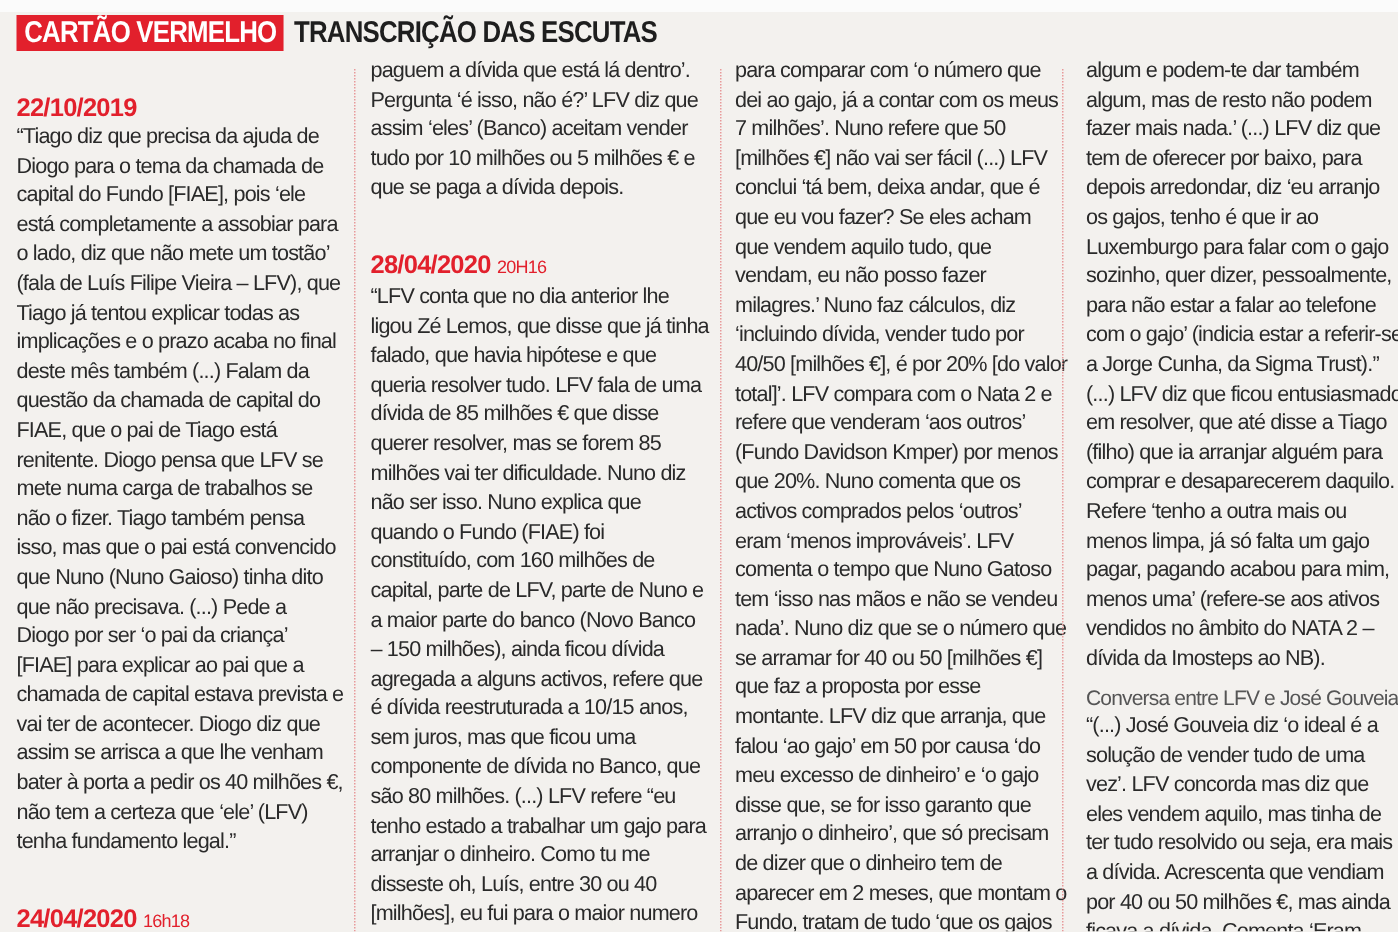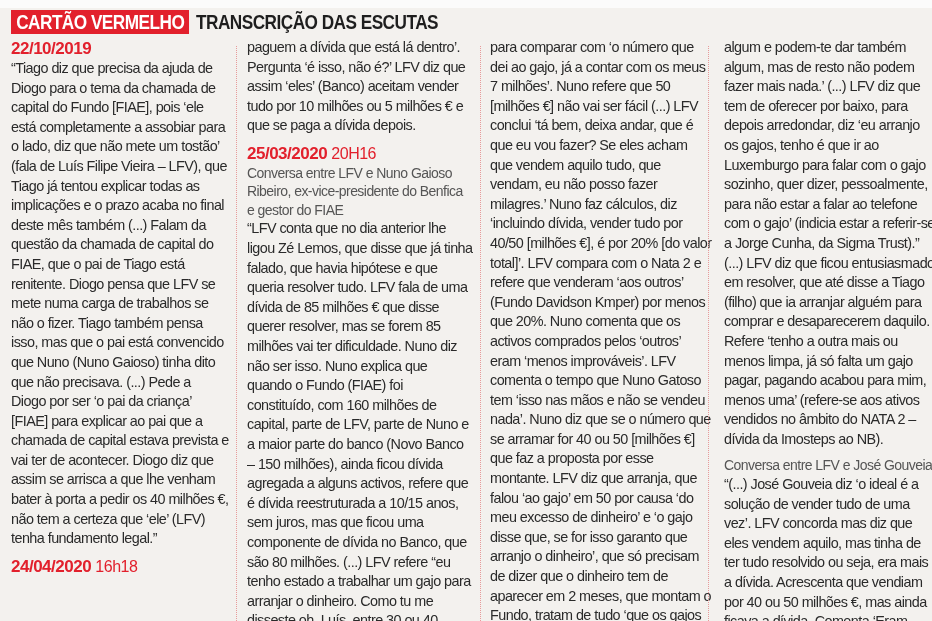--- a/index.html
+++ b/index.html
@@ -26,22 +26,22 @@
   }
   .col {
     position: absolute; top: 38px; height: 583px; overflow: hidden;
     font-size: 14.4px; line-height: 19.6px; letter-spacing: -0.55px;
   }
   .col p { margin: 0; }
   .sep {
     position: absolute; top: 46px; bottom: 0; width: 0;
     border-left: 1px dotted #e79a9a;
   }
-  .date { color: #e2202c; font-weight: bold; font-size: 17px; line-height: 21px; letter-spacing: -0.5px; }
-  .time { color: #e2202c; font-weight: normal; font-size: 16px; }
+  .date { color: #e2202c; font-weight: bold; font-size: 17px; line-height: 21px; letter-spacing: -0.5px; margin-top: 23px; }
+  .time { color: #e2202c; font-weight: normal; font-size: 12px; }
   .intro { color: #555; font-size: 14px; line-height: 18.5px; }
   .quote { color: #2a2a2a; }
   .gap { height: 7px; }
 </style>
 </head>
 <body>
 
 <div class="topbar"></div>
 
 <div class="header">
@@ -61,24 +61,23 @@
   </div>
 
 </div>
 
 <div class="sep" style="left:236px;"></div>
 
 <div class="col" style="left:247px; width:226px;">
   <p class="quote">paguem a dívida que está lá dentro’. Pergunta ‘é isso, não é?’ LFV diz que assim ‘eles’ (Banco) aceitam vender tudo por 10 milhões ou 5 milhões € e que se paga a dívida depois.</p>
   <div class="gap"></div>
   <div class="date">
-    <span>25/03/2020</span>
+    <span>28/04/2020</span>
     <span class="time">20H16</span>
   </div>
-  <p class="intro">Conversa entre LFV e Nuno Gaioso Ribeiro, ex-vice-presidente do Benfica e gestor do FIAE</p>
   <p class="quote">“LFV conta que no dia anterior lhe ligou Zé Lemos, que disse que já tinha falado, que havia hipótese e que queria resolver tudo. LFV fala de uma dívida de 85 milhões € que disse querer resolver, mas se forem 85 milhões vai ter dificuldade. Nuno diz não ser isso. Nuno explica que quando o Fundo (FIAE) foi constituído, com 160 milhões de capital, parte de LFV, parte de Nuno e a maior parte do banco (Novo Banco – 150 milhões), ainda ficou dívida agregada a alguns activos, refere que é dívida reestruturada a 10/15 anos, sem juros, mas que ficou uma componente de dívida no Banco, que são 80 milhões. (...) LFV refere “eu tenho estado a trabalhar um gajo para arranjar o dinheiro. Como tu me disseste oh, Luís, entre 30 ou 40 [milhões], eu fui para o maior numero</p>
 </div>
 
 <div class="sep" style="left:480px;"></div>
 
 <div class="col" style="left:490px; width:222px;">
   <p class="quote">para comparar com ‘o número que dei ao gajo, já a contar com os meus 7 milhões’. Nuno refere que 50 [milhões €] não vai ser fácil (...) LFV conclui ‘tá bem, deixa andar, que é que eu vou fazer? Se eles acham que vendem aquilo tudo, que vendam, eu não posso fazer milagres.’ Nuno faz cálculos, diz ‘incluindo dívida, vender tudo por 40/50 [milhões €], é por 20% [do valor total]’. LFV compara com o Nata 2 e refere que venderam ‘aos outros’ (Fundo Davidson Kmper) por menos que 20%. Nuno comenta que os activos comprados pelos ‘outros’ eram ‘menos improváveis’. LFV comenta o tempo que Nuno Gatoso tem ‘isso nas mãos e não se vendeu nada’. Nuno diz que se o número que se arramar for 40 ou 50 [milhões €] que faz a proposta por esse montante. LFV diz que arranja, que falou ‘ao gajo’ em 50 por causa ‘do meu excesso de dinheiro’ e ‘o gajo disse que, se for isso garanto que arranjo o dinheiro’, que só precisam de dizer que o dinheiro tem de aparecer em 2 meses, que montam o Fundo, tratam de tudo ‘que os gajos metem aqui o dinheiro todo. Nuno refere que fazem a proposta ao</p>
 </div>
 
 <div class="sep" style="left:708px;"></div>

